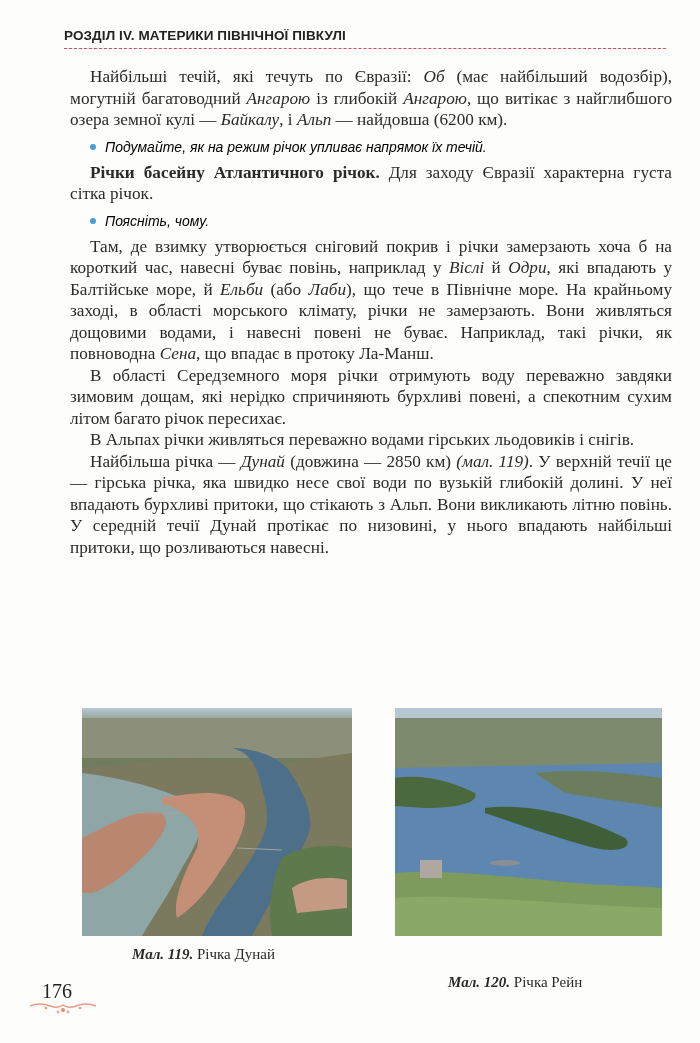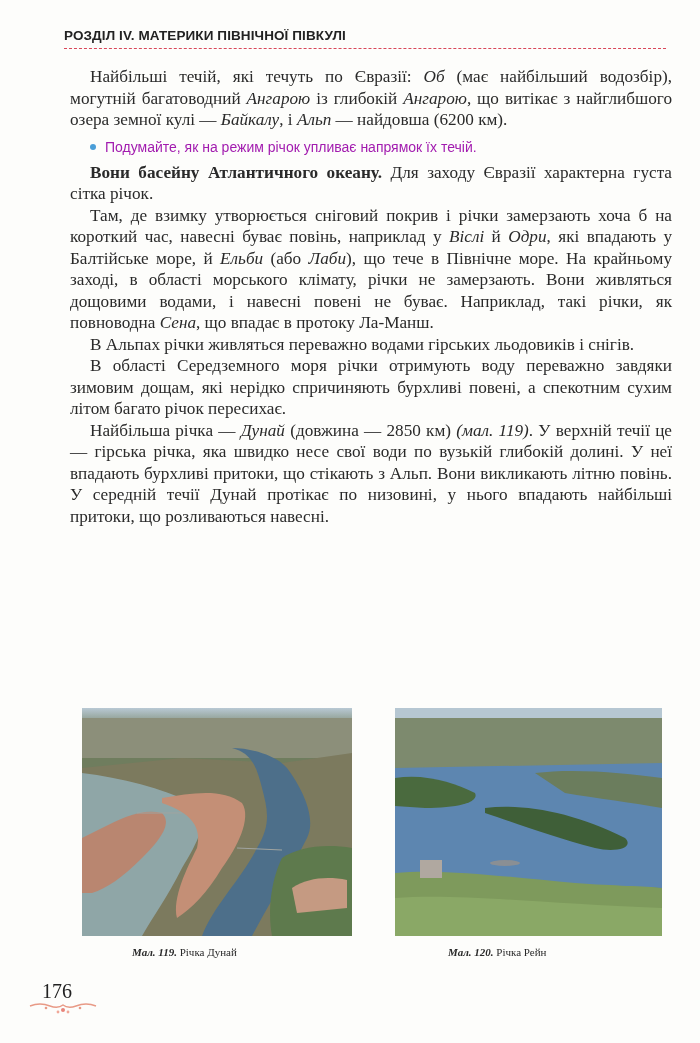--- a/index.html
+++ b/index.html
@@ -12,54 +12,55 @@
     font-family: "Liberation Sans", "DejaVu Sans", sans-serif; font-weight: bold;
     font-size: 13.5px; color: #222; letter-spacing: 0.1px;
     padding-bottom: 5px; border-bottom: 1.5px dashed #d9475a;
   }
   .content { position: absolute; left: 70px; top: 66px; width: 602px; font-size: 17.2px; line-height: 21.5px; }
   .para { margin: 0; text-indent: 20px; text-align: justify; }
   .para + .para { margin-top: 0; }
   .gap { margin-top: 5px; }
   .question {
     margin: 6px 0 5px 20px; font-family: "Liberation Sans", "DejaVu Sans", sans-serif;
-    font-size: 14px; line-height: 20px; color: #a21caf;
+    font-style: italic; font-size: 14px; line-height: 20px; color: #000000;
   }
   .bullet { display: inline-block; width: 6px; height: 6px; border-radius: 50%; background: #4a9ed8; margin-right: 9px; vertical-align: 2px; }
   i { font-style: italic; }
   b { font-weight: bold; }
   .figures { position: absolute; left: 82px; top: 708px; width: 580px; height: 228px; }
   .fig { position: absolute; top: 0; height: 228px; overflow: hidden; }
   .fig1 { left: 0; width: 270px; }
   .fig2 { left: 313px; width: 267px; }
-  .caption { position: absolute; top: 946px; font-size: 11px; }
+  .caption { position: absolute; top: 946px; font-size: 15px; }
   .cap1 { left: 132px; }
-  .cap2 { left: 448px; }
+  .cap2 { left: 448px; margin-top: 28px; }
   .pagenum { position: absolute; left: 42px; top: 980px; font-size: 20px; font-weight: normal; color: #222; }
   .ornament { position: absolute; left: 28px; top: 1000px; width: 70px; height: 16px; }
 </style>
 </head>
 <body>
 
 <div class="header">РОЗДІЛ IV. МАТЕРИКИ ПІВНІЧНОЇ ПІВКУЛІ</div>
 
 <div class="content">
   <p class="para"><span>Найбільші течій, які течуть по Євразії: </span><i>Об</i><span> (має найбільший водозбір), могутній багатоводний </span><i>Ангарою</i><span> із глибокій </span><i>Ангарою</i><span>, що витікає з найглибшого озера земної кулі — </span><i>Байкалу</i><span>, і </span><i>Альп</i><span> — найдовша (6200 км).</span></p>
 
   <div class="question"><span class="bullet"></span><span>Подумайте, як на режим річок упливає напрямок їх течій.</span></div>
 
-  <p class="para"><b>Вони басейну Атлантичного океану.</b><span> Для заходу Євразії характерна густа сітка річок.</span></p>
+  <p class="para"><b>Річки басейну Атлантичного річок.</b><span> Для заходу Євразії характерна густа сітка річок.</span></p>
 
+  <div class="question"><span class="bullet"></span><span>Поясніть, чому.</span></div>
 
 
   <p class="para gap"><span>Там, де взимку утворюється сніговий покрив і річки замерзають хоча б на короткий час, навесні буває повінь, наприклад у </span><i>Віслі</i><span> й </span><i>Одри</i><span>, які впадають у Балтійське море, й </span><i>Ельби</i><span> (або </span><i>Лаби</i><span>), що тече в Північне море. На крайньому заході, в області морського клімату, річки не замерзають. Вони живляться дощовими водами, і навесні повені не буває. Наприклад, такі річки, як повноводна </span><i>Сена</i><span>, що впадає в протоку Ла-Манш.</span></p>
 
+  <p class="para gap">В області Середземного моря річки отримують воду переважно завдяки зимовим дощам, які нерідко спричиняють бурхливі повені, а спекотним сухим літом багато річок пересихає.</p>
+
   <p class="para gap">В Альпах річки живляться переважно водами гірських льодовиків і снігів.</p>
-
-  <p class="para gap">В області Середземного моря річки отримують воду переважно завдяки зимовим дощам, які нерідко спричиняють бурхливі повені, а спекотним сухим літом багато річок пересихає.</p>
 
   <p class="para gap"><span>Найбільша річка — </span><i>Дунай</i><span> (довжина — 2850 км) </span><i>(мал. 119)</i><span>. У верхній течії це — гірська річка, яка швидко несе свої води по вузькій глибокій долині. У неї впадають бурхливі притоки, що стікають з Альп. Вони викликають літню повінь. У середній течії Дунай протікає по низовині, у нього впадають найбільші притоки, що розливаються навесні.</span></p>
 </div>
 
 <div class="figures">
   <div class="fig fig1">
     <svg width="270" height="228" viewBox="0 0 270 228" xmlns="http://www.w3.org/2000/svg">
       <defs>
         <linearGradient id="sky1" x1="0" y1="0" x2="0" y2="1">
             <stop offset="0" stop-color="#b9c9d4"></stop>

